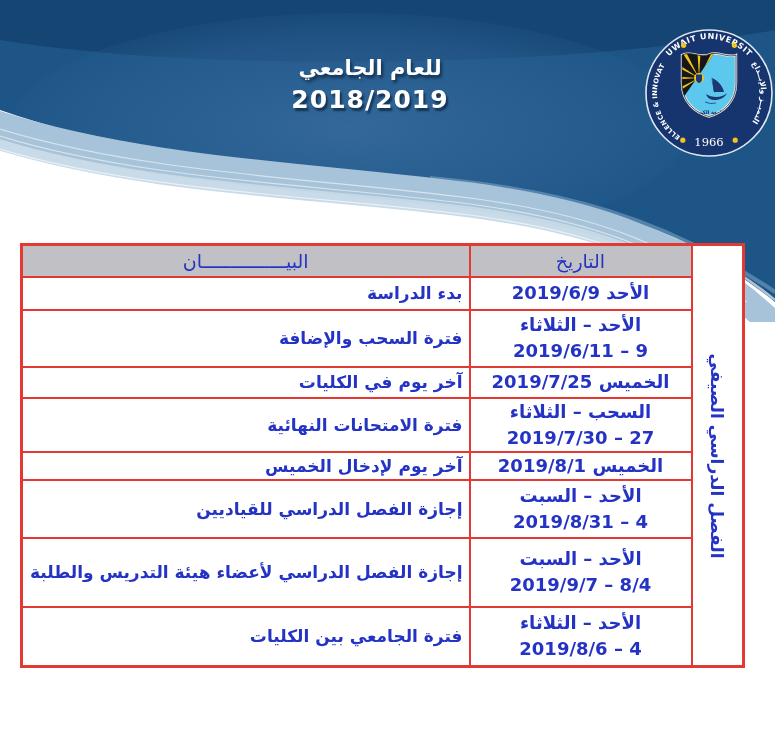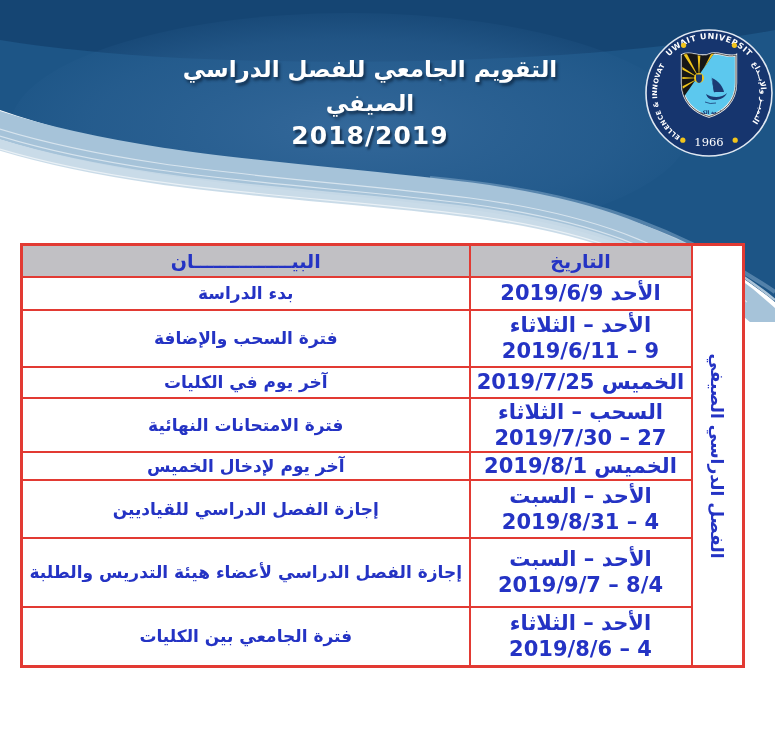--- a/index.html
+++ b/index.html
@@ -26,27 +26,27 @@
   
   .cal-table{
     position:absolute;top:243px;left:20px;z-index:3;
     width:722px;border-collapse:collapse;table-layout:fixed;
     direction:rtl;background:#ffffff;
     border:3px solid #e23a33;
     color:#2433c4;
   }
   .cal-table td,.cal-table th{
     border:2px solid #e23a33;
-    padding:0 6px;vertical-align:middle;overflow:hidden;text-align:center;
+    padding:0 6px;vertical-align:middle;overflow:hidden;
   }
   .cal-table th{
-    background:#c1c0c4;font-size:19px;font-weight:bold;text-align:center;
+    background:#c1c0c4;font-size:19px;font-weight:normal;text-align:center;
   }
   .desc-cell{font-size:17px;font-weight:bold;text-align:right;padding-left:10px;}
-  .date-cell{font-size:21px;font-weight:bold;text-align:center;line-height:26px;}
+  .date-cell{font-size:18px;font-weight:bold;text-align:center;line-height:26px;}
   .side-cell{position:relative;background:#ffffff;padding:0;}
   .side-label{
     position:absolute;top:50%;left:50%;
     transform:translate(-50%,-50%) rotate(90deg);
     white-space:nowrap;font-size:17px;font-weight:bold;color:#2433c4;
   }
   .rh-head{height:32px}.rh1{height:33px}.rh2{height:57px}.rh3{height:31px}
   .rh4{height:54px}.rh5{height:28px}.rh6{height:58px}.rh7{height:69px}.rh8{height:60px}
 </style>
 </head>
@@ -77,21 +77,21 @@
 
   <path d="M-10,126 C140,174 320,178 470,198 C590,214 668,242 747,302" stroke="#ffffff" stroke-width="1.2" fill="none" opacity="0.55"></path>
   <path d="M-10,133 C140,181 320,184 470,204 C590,220 666,248 742,307" stroke="#ffffff" stroke-width="1.2" fill="none" opacity="0.55"></path>
   <path d="M-10,146 C140,193 320,195 470,215 C588,231 660,257 732,316" stroke="#ffffff" stroke-width="1.2" fill="none" opacity="0.6"></path>
   <path d="M-10,153 C145,199 325,201 472,220 C586,236 656,262 726,320" stroke="#ffffff" stroke-width="1.2" fill="none" opacity="0.6"></path>
 
   <path d="M0,160 C150,206 330,207 470,225 C580,239 652,264 722,322 L0,322 Z" fill="#ffffff"></path>
 </svg>
 
 <div class="title-block">
-  <div class="title-line1">التقويم الجامعي للفصل الدراسي الصيفي</div>
+  <div class="title-line2">للعام الجامعي</div>
   <div class="title-line3">2018/2019</div>
 </div>
 
 <svg class="logo" viewBox="-64 -64 128 128" aria-hidden="true">
   <defs>
     <path id="arcTop" d="M -38.2,-38.2 A 54,54 0 0 1 38.2,-38.2"></path>
     <path id="arcLeft" d="M -28.3,43.6 A 52,52 0 0 1 -44.1,-27.6"></path>
     <path id="arcRight" d="M 27.6,-44.1 A 52,52 0 0 1 28.3,43.6"></path>
     <clipPath id="shieldClip">
       <path d="M-27,-38 C-18,-42.5 -9,-34.5 0,-38.5 C9,-42.5 18,-34.5 27,-38 L27,-10 C27,9 14,19.5 0,23.5 C-14,19.5 -27,9 -27,-10 Z"></path>

